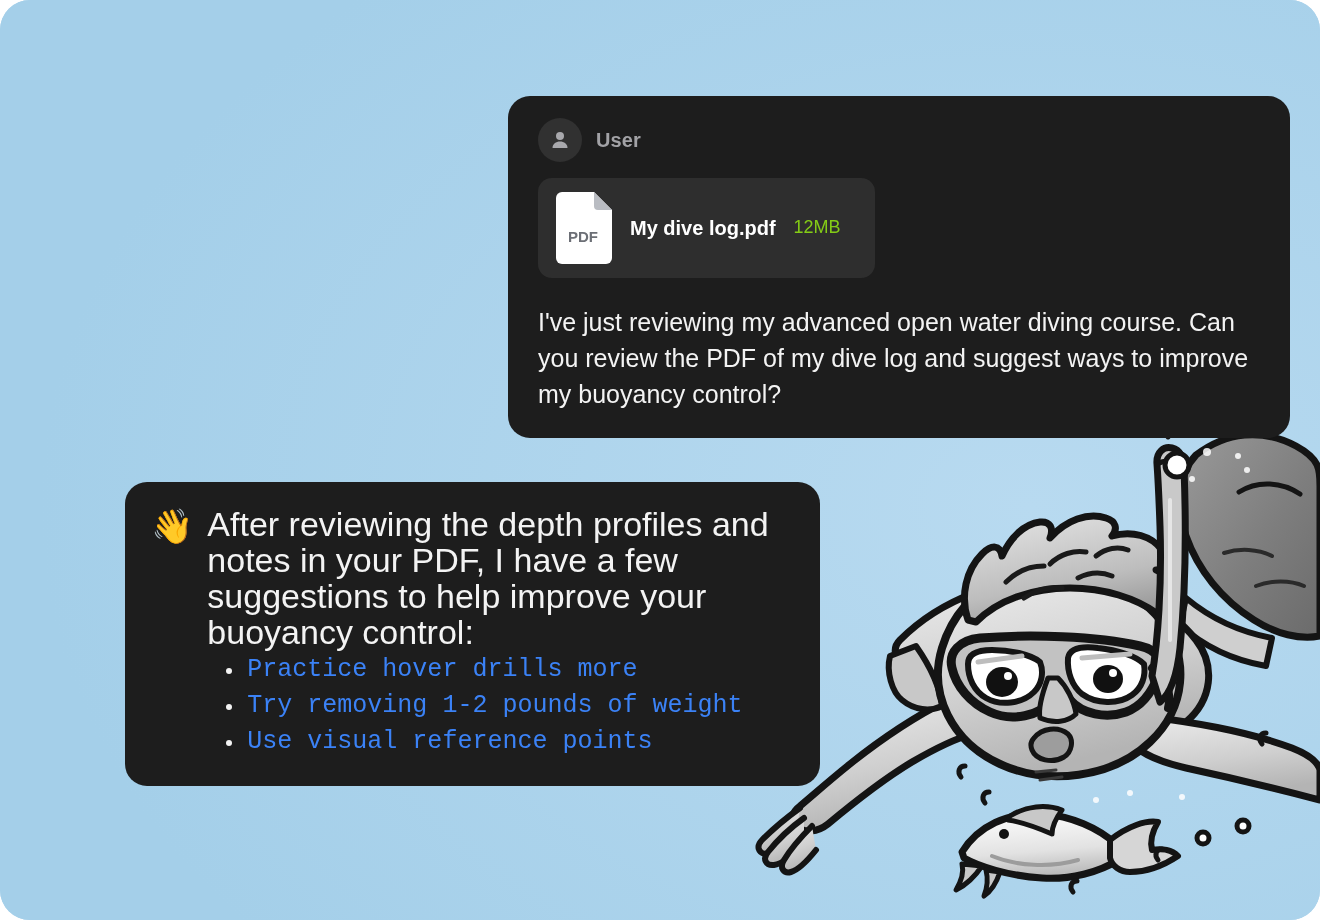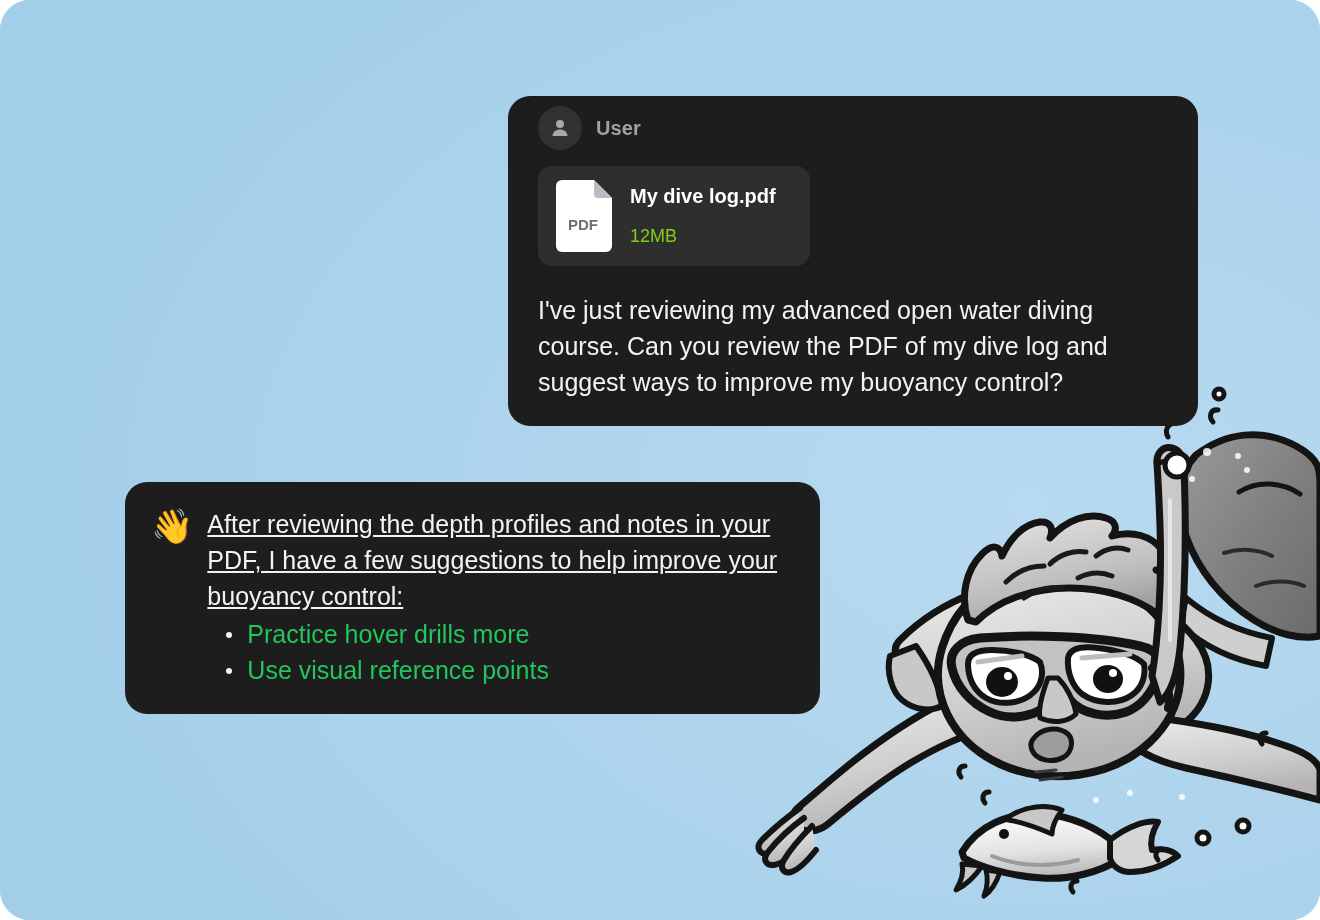--- a/index.html
+++ b/index.html
@@ -31,22 +31,22 @@
   
   .bubble {
     position: absolute;
     background: #1d1d1d;
     border-radius: 22px;
   }
 
   #user-bubble {
     left: 508px;
     top: 96px;
-    width: 690px;
-    padding: 10px 26px 26px 30px;
+    width: 782px;
+    padding: 22px 26px 26px 30px;
   }
 
   #assistant-bubble {
     left: 125px;
     top: 482px;
     width: 695px;
     padding: 24px 28px 26px 26px;
   }
 
   
@@ -90,21 +90,21 @@
 
   .file-icon {
     position: relative;
     width: 56px;
     height: 72px;
     flex: 0 0 auto;
   }
 
   .file-icon svg { display: block; }
 
-  .file-meta { display: flex; flex-direction: column; gap: 18px; }
+  .file-meta { display: flex; flex-direction: row; gap: 18px; }
 
   .file-name {
     color: #ffffff;
     font-size: 20px;
     font-weight: 700;
     white-space: nowrap;
   }
 
   .file-size {
     color: #84cc16;
@@ -130,36 +130,36 @@
     font-size: 34px;
     line-height: 36px;
     flex: 0 0 auto;
     margin-top: 2px;
   }
 
   .assistant-text-col { flex: 1 1 auto; }
 
   .assistant-intro {
     color: #f3f3f3;
-    font-size: 25px;
+    font-size: 34px;
     line-height: 36px;
-    text-decoration: underline;
   }
 
   .suggestion-list {
     list-style: none;
     margin-top: 2px;
   }
 
   .suggestion-list li {
     position: relative;
-    color: #22c55e;
+    color: #3b82f6;
     font-size: 25px;
     line-height: 36px;
     padding-left: 40px;
+    font-family: Liberation Mono, monospace;
   }
 
   .suggestion-list li::before {
     content: "";
     position: absolute;
     left: 19px;
     top: 16px;
     width: 6px;
     height: 6px;
     border-radius: 50%;
@@ -362,19 +362,20 @@
     <p class="msg-text">I've just reviewing my advanced open water diving course. Can you review the PDF of my dive log and suggest ways to improve my buoyancy control?</p>
   </div>
 
   <div class="bubble" id="assistant-bubble">
     <div class="assistant-body">
       <span class="wave-emoji">👋</span>
       <div class="assistant-text-col">
         <p class="assistant-intro">After reviewing the depth profiles and notes in your PDF, I have a few suggestions to help improve your buoyancy control:</p>
         <ul class="suggestion-list">
           <li>Practice hover drills more</li>
+          <li>Try removing 1-2 pounds of weight</li>
           <li>Use visual reference points</li>
         </ul>
       </div>
     </div>
   </div>
 
 </div>
 
 </body></html>

